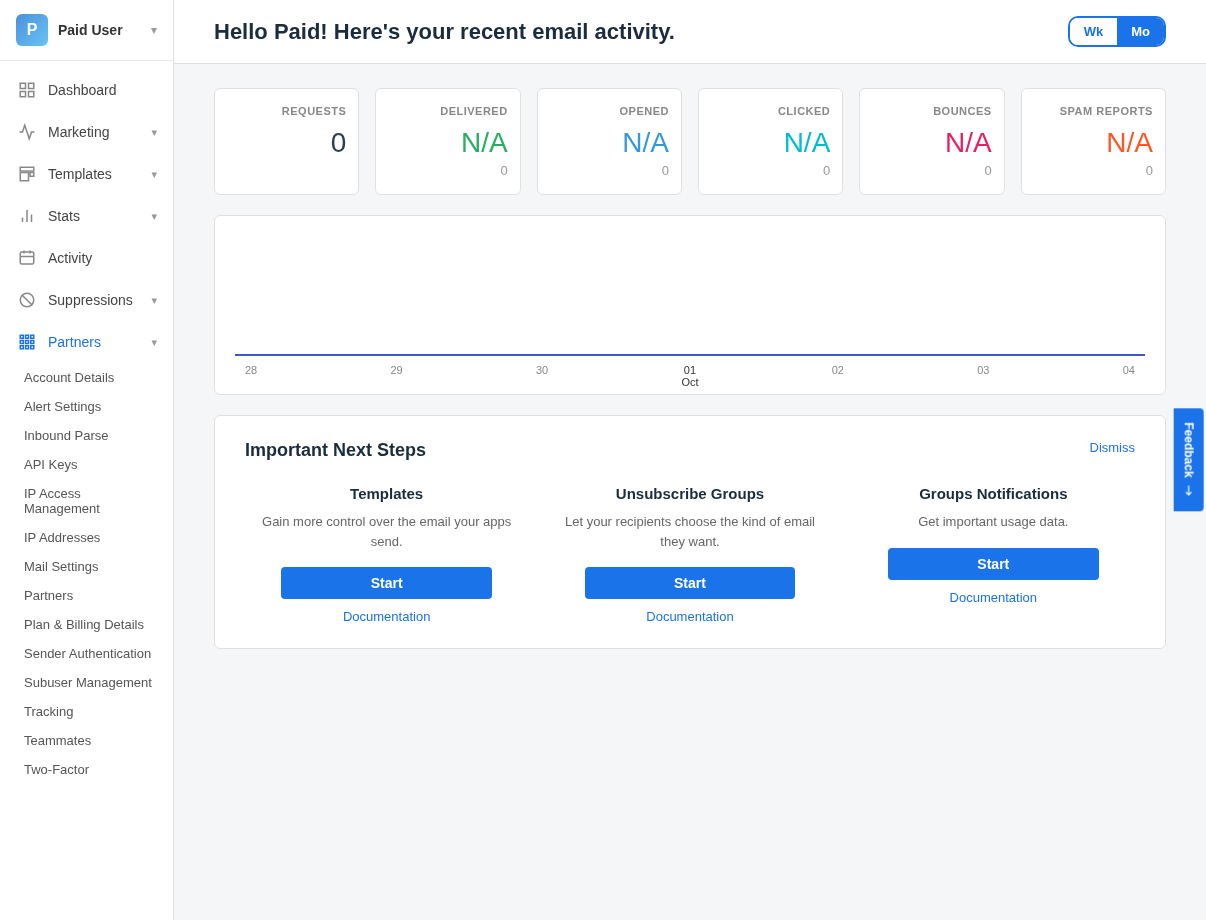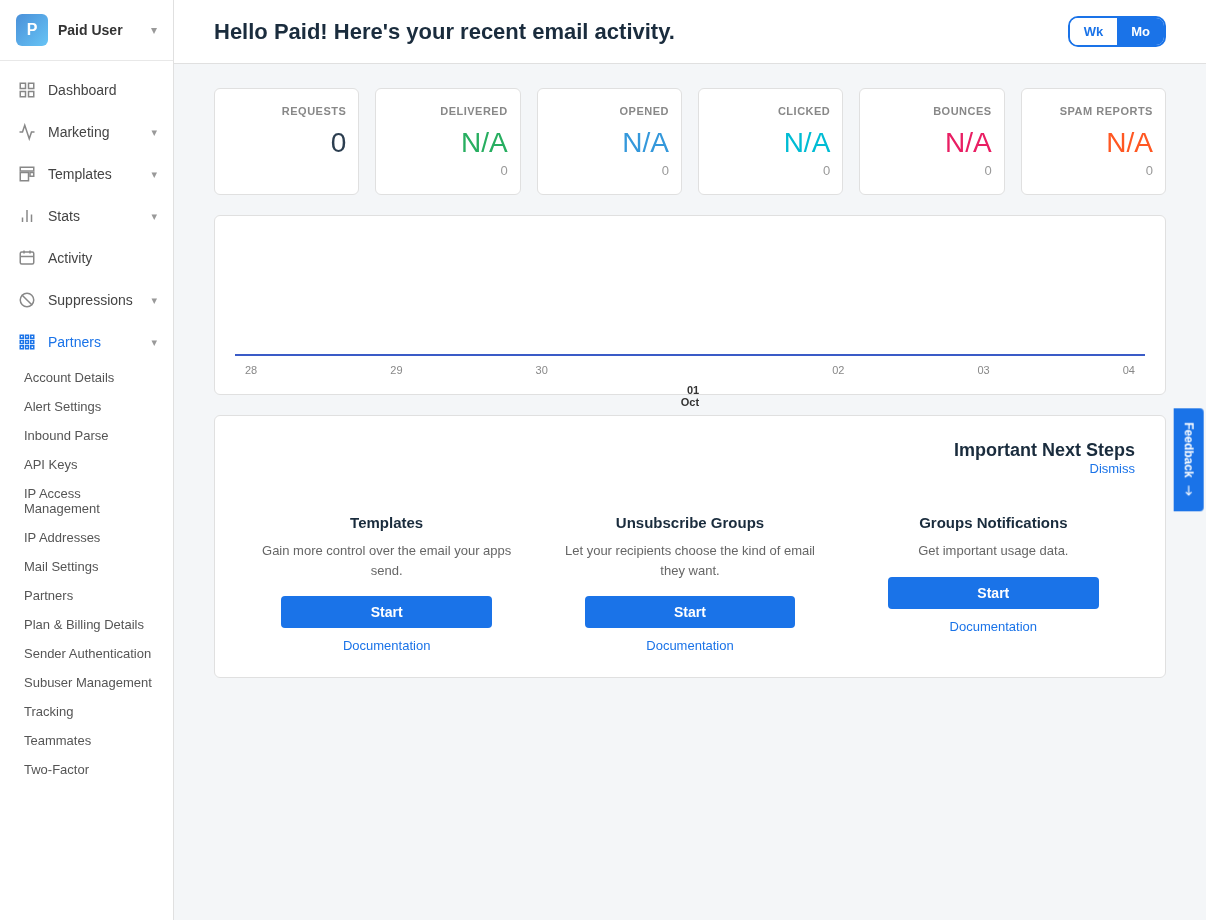--- a/index.html
+++ b/index.html
@@ -138,37 +138,36 @@
       left: 0; right: 0;
       height: 2px;
       background: #3a5bc7;
     }
     .chart-labels {
       display: flex;
       justify-content: space-between;
       margin-top: 8px;
       padding: 0 10px;
     }
-    .chart-label-item { text-align: right; font-size: 11px; color: #888; }
-    .chart-label-item.highlight { font-weight: 700; color: #333; margin-top: 20px; }
+    .chart-label-item { text-align: center; font-size: 11px; color: #888; }
+    .chart-label-item.highlight { font-weight: 400; color: #333; }
 
     
     .next-steps-section {
       margin: 20px 40px;
       background: #fff;
       border: 1px solid #e0e0e0;
       border-radius: 6px;
       padding: 24px 30px;
     }
     .next-steps-header {
       display: flex;
-      align-items: flex-end;
+      align-items: flex-start;
       justify-content: space-between;
-      margin-bottom: 38px;
-      flex-direction: column;
+      margin-bottom: 24px;
     }
     .next-steps-title { font-size: 18px; font-weight: 700; color: #1a2c3d; }
     .dismiss-btn { color: #1a73e8; font-size: 13px; cursor: pointer; background: none; border: none; }
 
     .next-steps-cards { display: flex; gap: 20px; }
     .next-step-card { flex: 1; text-align: center; padding: 0 10px; }
     .next-step-card-title { font-size: 15px; font-weight: 700; color: #1a2c3d; margin-bottom: 10px; }
     .next-step-card-desc { font-size: 13px; color: #666; line-height: 1.5; margin-bottom: 16px; }
     .start-btn {
       display: inline-block;

